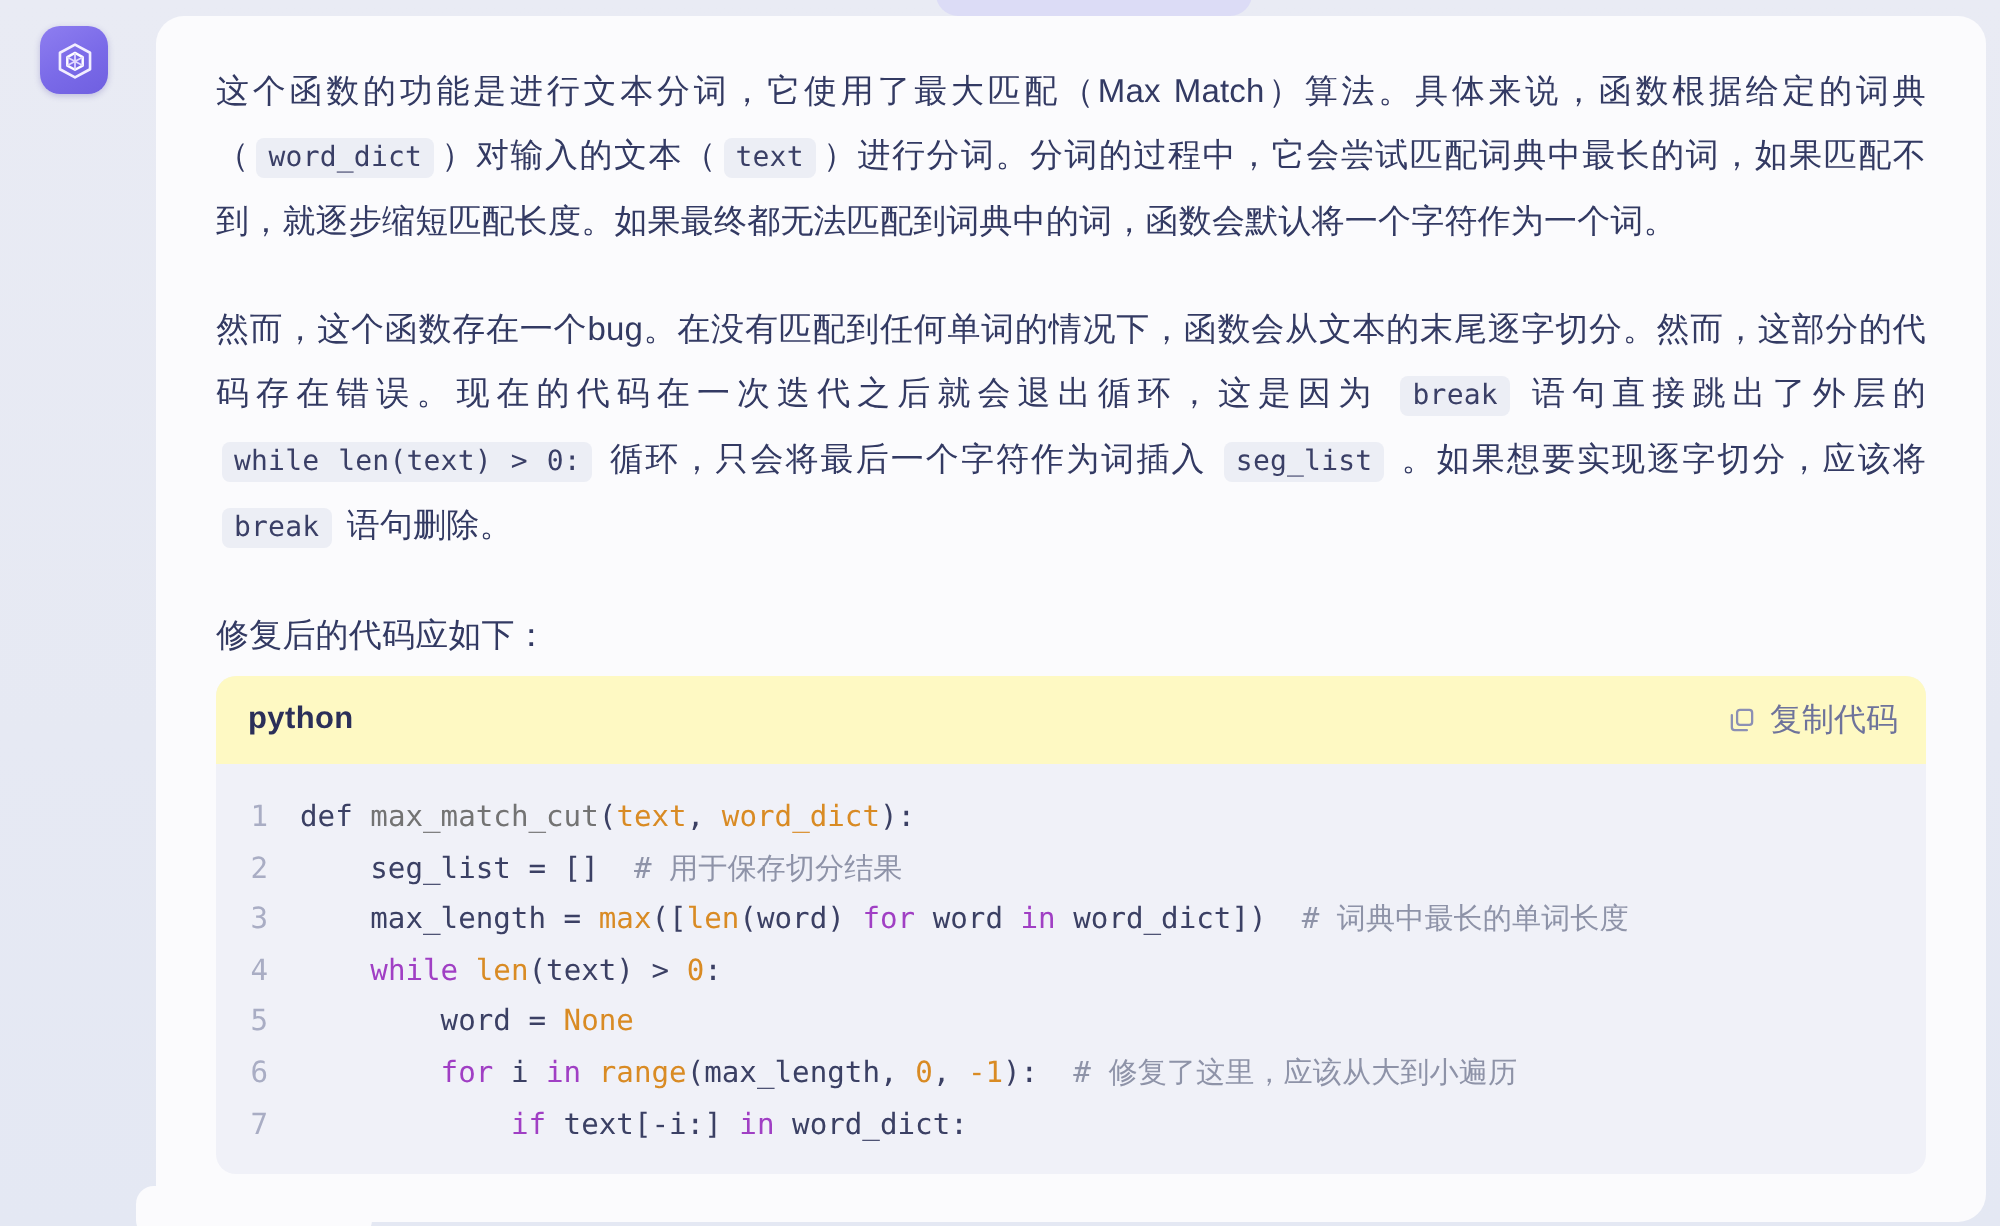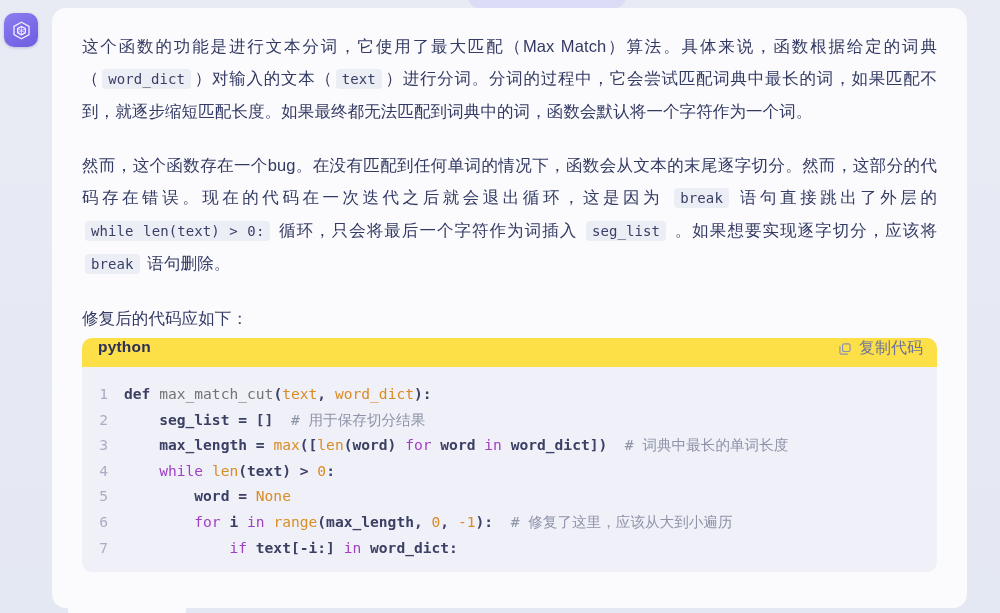--- a/index.html
+++ b/index.html
@@ -23,24 +23,24 @@
     position: absolute;
     top: -14px; left: 468px;
     width: 158px; height: 22px;
     background: #dcdcf6;
     border-radius: 12px;
   }
 
   
   .msg-row {
     position: absolute;
-    top: 8px; left: 4px;
+    top: 8px; left: 20px;
     display: flex;
     align-items: flex-start;
-    gap: 14px;
+    gap: 24px;
   }
 
   .avatar {
     width: 34px; height: 34px;
     border-radius: 10px;
     background: linear-gradient(150deg,#8e7ef0 0%, #7a6ae8 55%, #6f5fe0 100%);
     display: flex; align-items: center; justify-content: center;
     flex: 0 0 auto;
     margin-top: 5px;
     box-shadow: 0 1px 3px rgba(80,70,160,.28);
@@ -81,24 +81,24 @@
 
   
   .codeblock {
     margin-top: 4px;
     border-radius: 10px;
     overflow: hidden;
     background: #f0f1f8;
     width: 855px;
   }
   .code-head {
-    background: #fde047;
-    height: 29px;
+    background: #fef9c3;
+    height: 44px;
     display: flex;
-    align-items: flex-start;
+    align-items: center;
     justify-content: space-between;
     padding: 0 14px 0 16px;
   }
   .code-lang {
     font-size: 15.5px;
     font-weight: 700;
     color: #2b2f59;
     letter-spacing: .2px;
   }
   .copy-btn {
@@ -125,21 +125,21 @@
     color: #a9adc4;
     user-select: none;
   }
   .ct { color: #3b4064; }
 
   .t-kw   { color: #a03fc4; }          
   .t-fn   { color: #737373; }          
   .t-par  { color: #d98b24; }          
   .t-num  { color: #d98b24; }
   .t-cm   { color: #8e93a8; }          
-  .t-pl   { color: #3b4064; font-weight: bold; }          
+  .t-pl   { color: #3b4064; }          
 
   
   .bottom-chip {
     position: absolute;
     left: 68px; bottom: -6px;
     width: 118px; height: 26px;
     background: #fbfbfd;
     border-radius: 9px;
   }
 </style>

